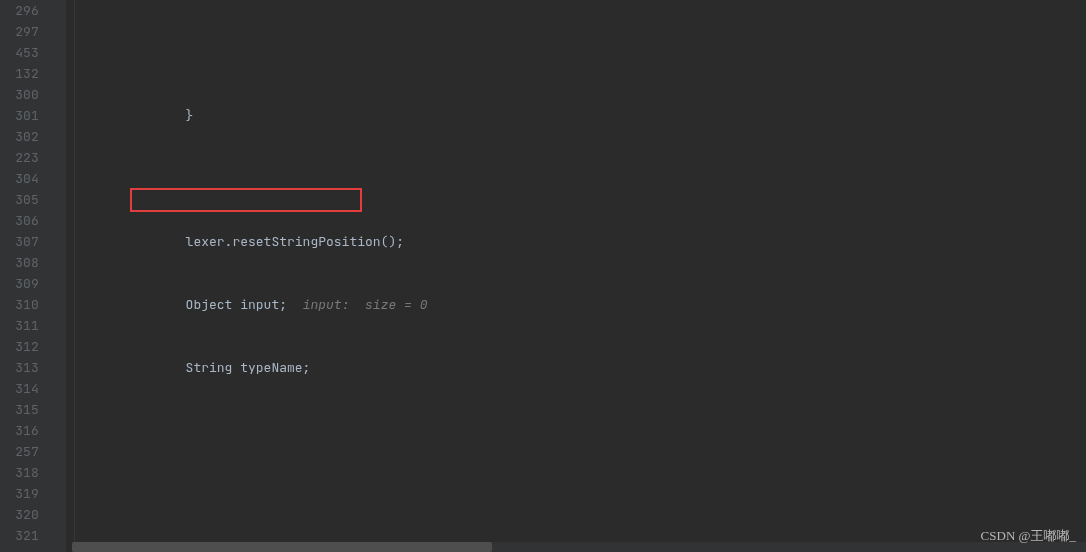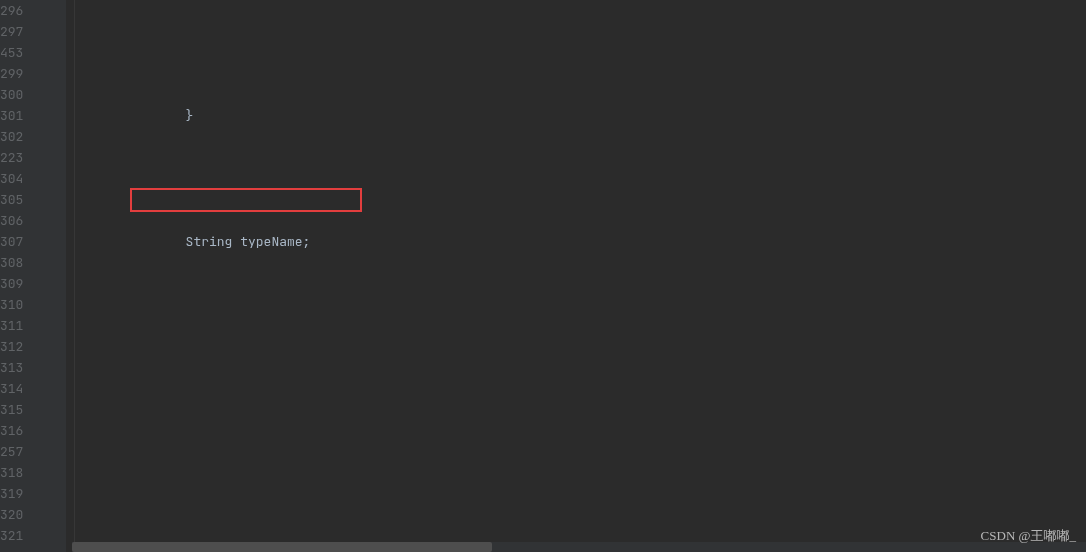--- a/index.html
+++ b/index.html
@@ -1,17 +1,17 @@
 <!DOCTYPE html>
 <html><head>
 <meta charset="utf-8">
 <style>
   html,body{margin:0;padding:0;background:#2b2b2b;color:#a9b7c6;font-family:"JetBrains Mono","Consolas","Menlo",monospace;font-size:13px;line-height:21px;overflow:hidden}
   .editor{display:flex;height:552px;width:1086px;position:relative}
-  .gutter{width:54px;background:#313335;color:#606366;text-align:left;padding:0 12px 0 0;user-select:none;flex-shrink:0}
+  .gutter{width:54px;background:#313335;color:#606366;text-align:center;padding:0 12px 0 0;user-select:none;flex-shrink:0}
   .gutter div{height:21px}
   .fold-col{width:18px;background:#2b2b2b;flex-shrink:0;position:relative}
   .fold-line{position:absolute;left:8px;top:0;bottom:0;width:1px;background:#373737}
   .fold-line.l1{left:8px}
   .code{flex:1;padding:0 0 0 8px;position:relative;white-space:pre}
   .code .ln{height:21px;position:relative}
   .hlbox{border:2px solid #e33e3e;position:absolute;pointer-events:none}
   .watermark{position:absolute;right:10px;bottom:6px;color:#cfcfcf;font-size:13px;opacity:.85;font-family:Liberation Serif, serif}
   .scrollbar-h{position:absolute;left:72px;right:0;bottom:0;height:10px;background:#313335}
   .scrollbar-h .thumb{position:absolute;left:0;width:420px;top:0;bottom:0;background:#4e4e4e;border-radius:2px}
@@ -19,21 +19,21 @@
 </style>
 </head>
 <body>
 
 <div class="editor">
 
   <div class="gutter" id="gutter">
       <div>296</div>
       <div>297</div>
       <div>453</div>
-      <div>299</div>
+      <div>132</div>
       <div>300</div>
       <div>301</div>
       <div>302</div>
       <div>223</div>
       <div>304</div>
       <div>305</div>
       <div>306</div>
       <div>307</div>
       <div>308</div>
       <div>309</div>
@@ -54,20 +54,22 @@
   <div class="fold-col">
     <div class="fold-line l1"></div>
   </div>
 
   <div class="code">
 
     <div class="hlbox" style="top:188px;left:46px;width:228px;height:20px"></div>
 
     <div class="ln"><span>            }</span></div>
     <div class="ln"><span></span></div>
+    <div class="ln"><span>            lexer.resetStringPosition();</span></div>
+    <div class="ln"><span>            Object input;</span>  <span class="hint">input:  size = 0</span></div>
     <div class="ln"><span>            String typeName;</span></div>
     
     
     
     
     
     
     
     
     

